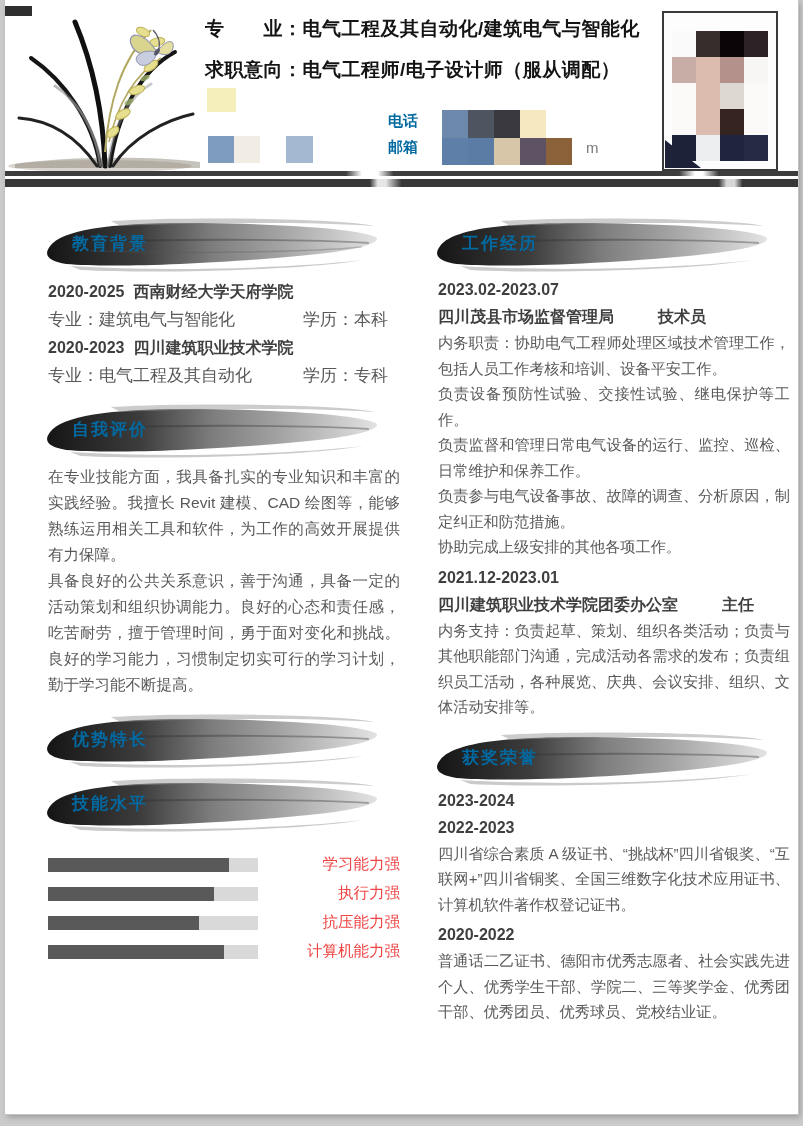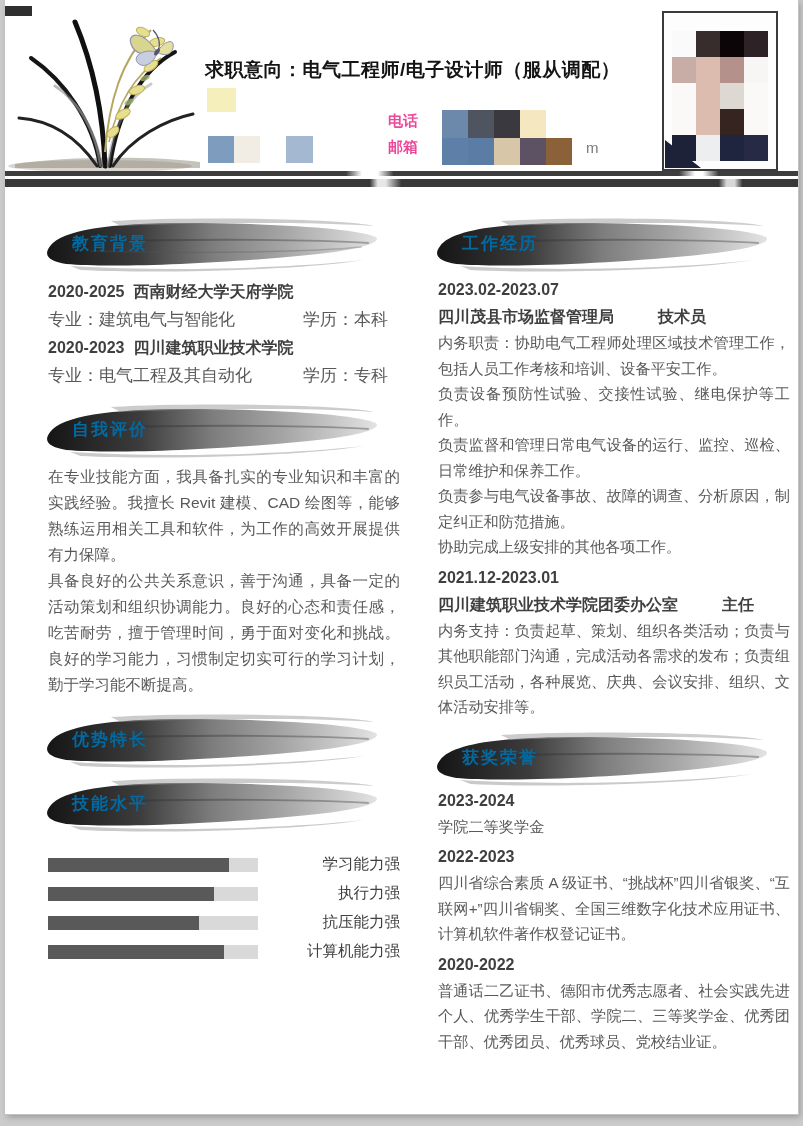--- a/index.html
+++ b/index.html
@@ -18,21 +18,21 @@
     overflow: hidden;
   }
 
   
   .header { position: absolute; left: 0; top: 0; width: 793px; height: 196px; }
   .corner-bar { position: absolute; left: 0; top: 6px; width: 27px; height: 10px; background: #2f2f2f; }
   .orchid { position: absolute; left: 0; top: 2px; }
   .title-line { position: absolute; left: 200px; white-space: nowrap; font-weight: bold; font-size: 19px; color: #141414; letter-spacing: .5px; }
   .t1 { top: 16px; }
   .t2 { top: 57px; }
-  .clabel { position: absolute; font-size: 15px; font-weight: bold; color: #ec4899; }
+  .clabel { position: absolute; font-size: 15px; font-weight: bold; color: #0369a1; }
   .phone-label { left: 383px; top: 112px; }
   .email-label { left: 383px; top: 138px; }
   .email-suffix { position: absolute; left: 581px; top: 139px; font-size: 15px; color: #7a7a7a; }
   .mz { position: absolute; }
 
   .photo { position: absolute; left: 657px; top: 11px; width: 116px; height: 160px; background: #fdfdfd; border: 2px solid #3a3a3a; }
   .photo-inner { position: absolute; left: 8px; top: 18px; display: grid; grid-template-columns: repeat(4,24px); grid-auto-rows: 26px; }
   .lapel { position: absolute; left: 1px; bottom: 1px; width: 0; height: 0; border-bottom: 28px solid #1d2238; border-right: 36px solid transparent; }
 
   
@@ -64,21 +64,21 @@
   .circles { display: flex; margin: 16px 0 10px 4px; }
   .circle { position: relative; width: 106px; height: 106px; margin-right: -9px; }
   .circle svg { position: absolute; left: 0; top: 0; }
   .circle span { position: absolute; top: 50%; left: 50%; transform: translate(-50%,-50%); font-size: 21px; color: #3f3f3f; letter-spacing: 2px; white-space: nowrap; }
 
   
   .skills { margin-top: 18px; }
   .skill-row { display: flex; align-items: center; height: 29px; }
   .bar { width: 210px; height: 14px; background: #d9d9d9; }
   .bar-fill { height: 100%; background: #595959; width: 0; }
-  .skill-label { flex: 1; text-align: right; font-size: 15.5px; color: #404040; white-space: nowrap; }
+  .skill-label { flex: 1; text-align: right; font-size: 15.5px; color: #ef4444; white-space: nowrap; }
 
   
   .period { font-weight: bold; color: #3f3f3f; font-size: 16px; margin: 9px 0 4px; }
   .company-line { font-weight: bold; color: #3f3f3f; font-size: 16px; line-height: 27px; white-space: nowrap; }
   .role { margin-left: 44px; margin-top: 43px; }
   .duty { line-height: 25.5px; text-align: justify; font-size: 15.2px; }
 </style>
 </head>
 <body>
 
@@ -131,20 +131,21 @@
     </svg>
 
     <svg class="orchid" width="60" height="60" viewBox="0 0 60 60" style="left:118px;top:18px">
       <path d="M34,34 C20,12 4,14 8,26 C11,36 26,40 34,34 Z" fill="#d9d48e" stroke="#8f93ad" stroke-width="1.2"></path>
       <path d="M34,34 C18,30 8,40 16,46 C23,51 33,42 34,34 Z" fill="#c8cde0" stroke="#8f93ad" stroke-width="1"></path>
       <path d="M34,34 C42,22 52,20 50,30 C48,38 40,38 34,34 Z" fill="#e4dfa0" stroke="#8f93ad" stroke-width="1"></path>
       <path d="M35,33 C38,26 36,18 30,12" stroke="#5a5a6a" stroke-width="1.2" fill="none"></path>
       <ellipse cx="34" cy="34" rx="2" ry="4" fill="#55556a" transform="rotate(35 34 34)"></ellipse>
     </svg>
 
+    <div class="title-line t1"><span>专　　业：</span><span>电气工程及其自动化/建筑电气与智能化</span></div>
     <div class="title-line t2"><span>求职意向：</span><span>电气工程师/电子设计师（服从调配）</span></div>
 
     <span class="clabel phone-label">电话</span>
     <span class="clabel email-label">邮箱</span>
     <span class="email-suffix">m</span>
 
     <div class="photo">
       <div class="photo-inner" id="photo-mosaic">
           <div style="background: rgb(251, 250, 250);"></div>
           <div style="background: rgb(56, 45, 45);"></div>
@@ -319,21 +320,20 @@
           <path d="M10,30 C22,13 75,6 160,7 C245,8 315,13 332,21 C338,26 320,34 255,40 C170,48 70,52 26,48 C8,45 3,39 10,30 Z" fill="url(#inkgrad)"></path>
           <path d="M70,5 C160,0 300,3 330,10 C280,6 160,6 80,10 Z" fill="#9a9a9a" opacity="0.5"></path>
           <path d="M30,50 C130,56 250,52 320,44 C260,54 120,58 40,54 Z" fill="#8a8a8a" opacity="0.45"></path>
           <path d="M60,26 C160,22 280,24 325,27" stroke="#2a2a2a" stroke-width="2" fill="none" opacity="0.35"></path>
         </svg>
         <span class="section-title">获奖荣誉</span>
       </div>
 
       <div>
         <div class="period" style="margin-top:2px">2023-2024</div>
-        <p class="duty">学院二等奖学金</p>
       </div>
       <div>
         <div class="period">2022-2023</div>
         <p class="duty">四川省综合素质 A 级证书、“挑战杯”四川省银奖、“互联网+”四川省铜奖、全国三维数字化技术应用证书、计算机软件著作权登记证书。</p>
       </div>
       <div>
         <div class="period">2020-2022</div>
         <p class="duty">普通话二乙证书、德阳市优秀志愿者、社会实践先进个人、优秀学生干部、学院二、三等奖学金、优秀团干部、优秀团员、优秀球员、党校结业证。</p>
       </div>
     </section>

